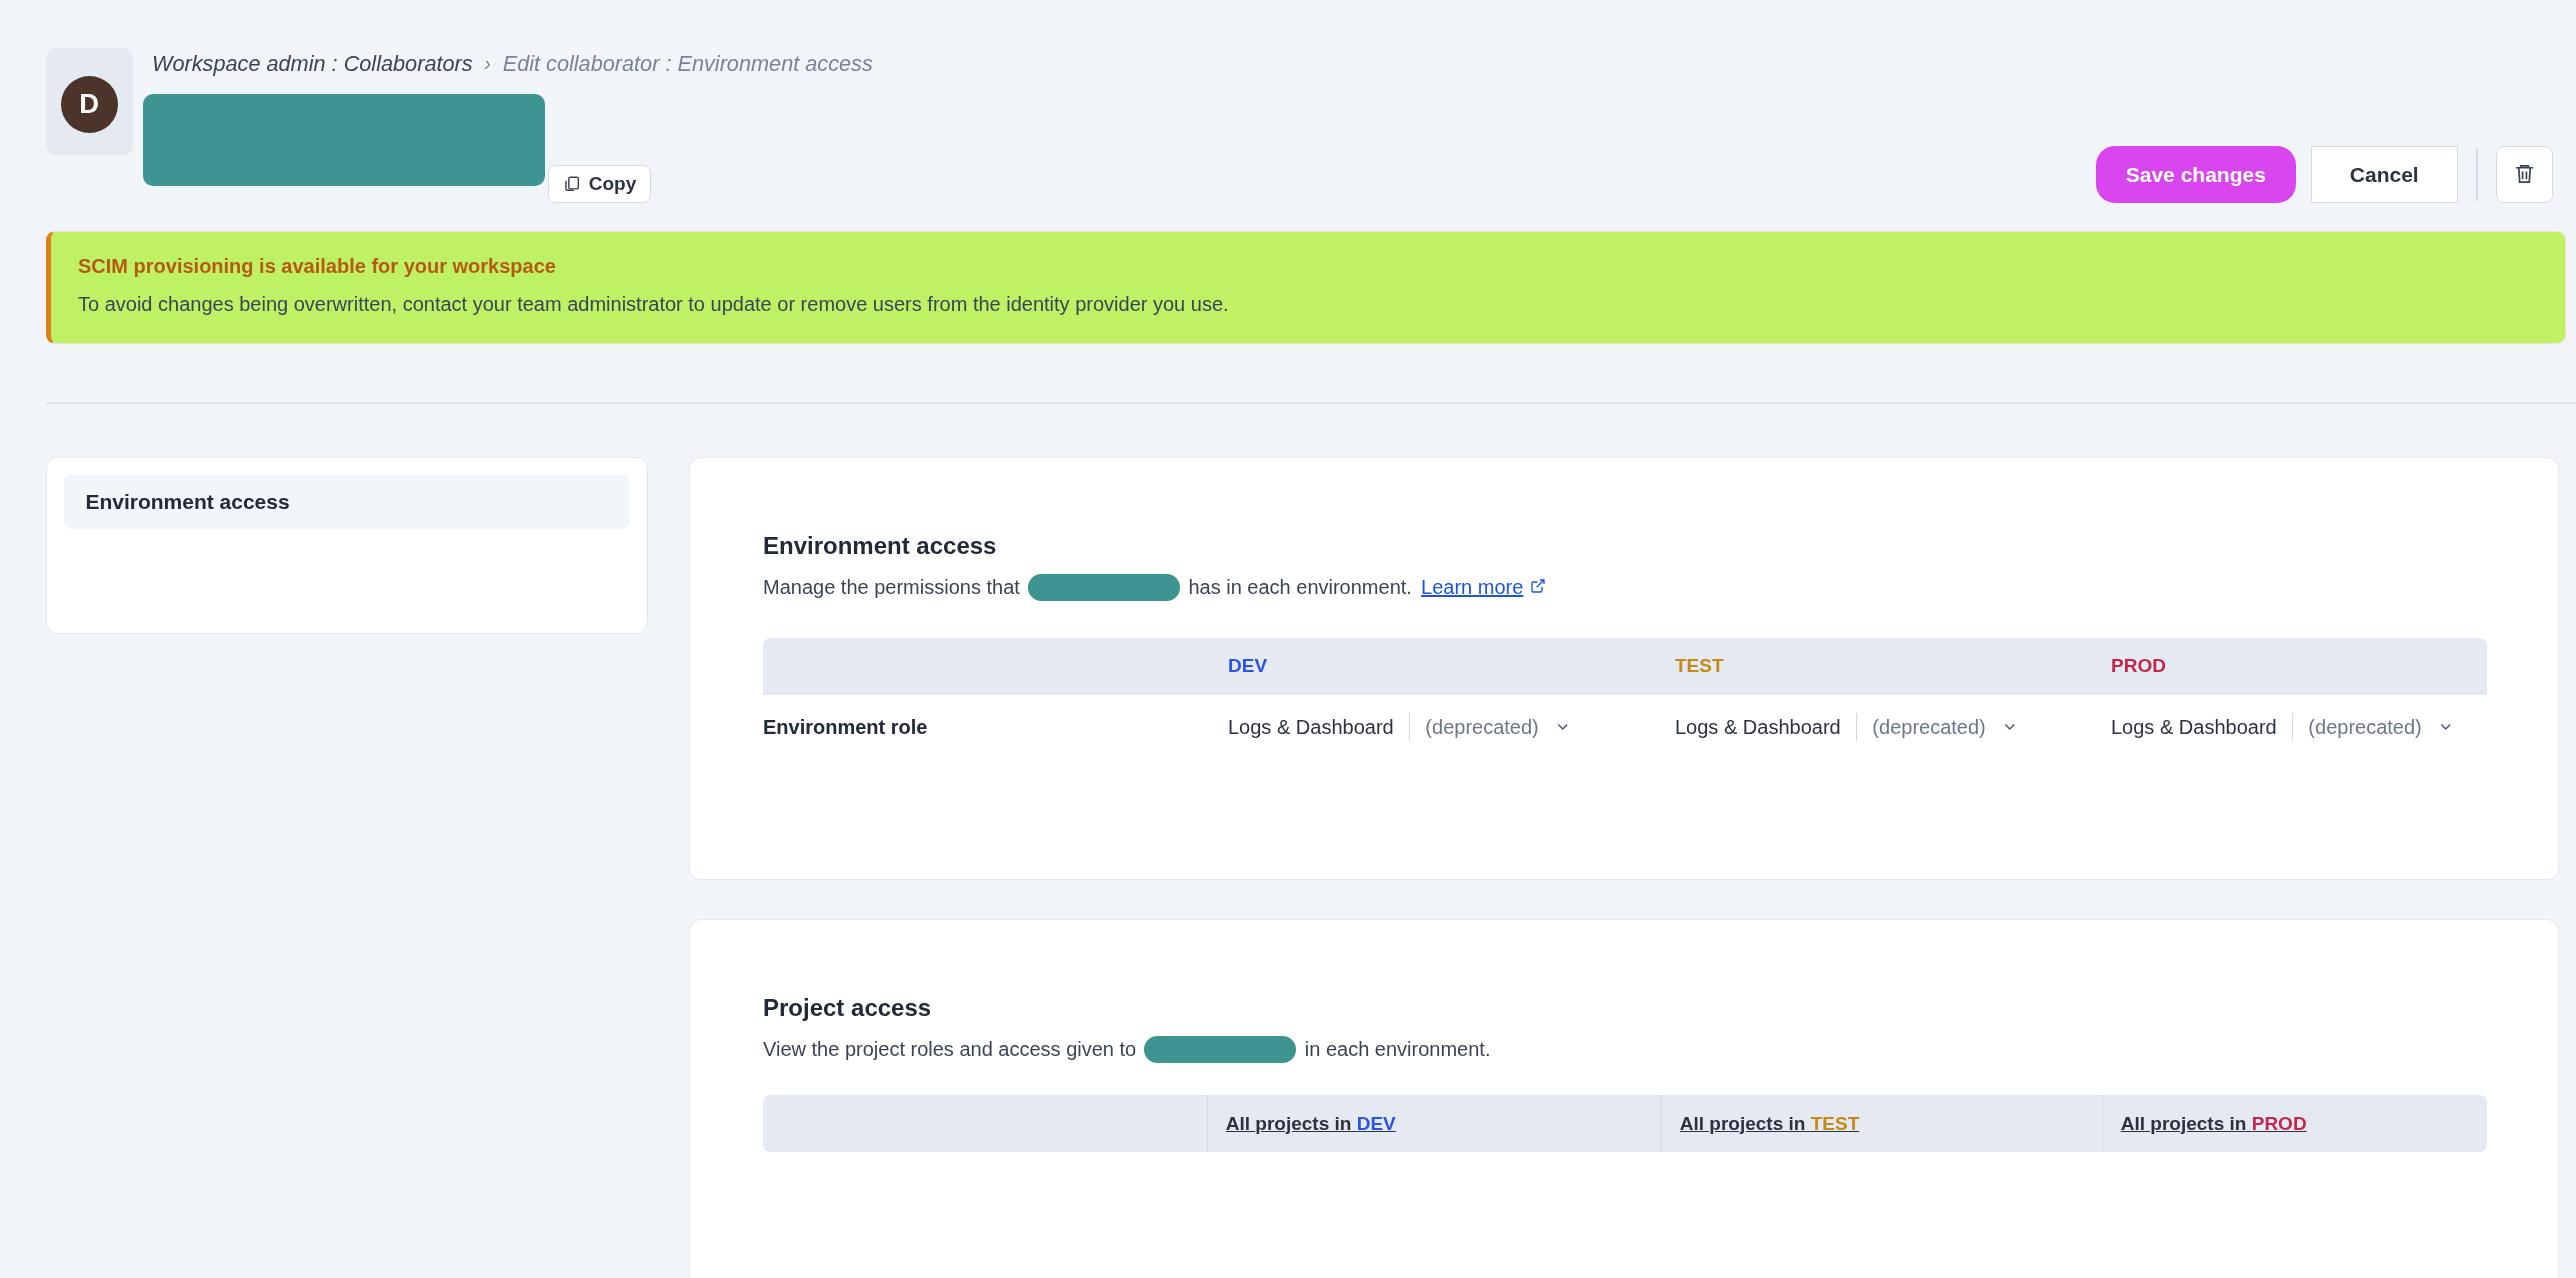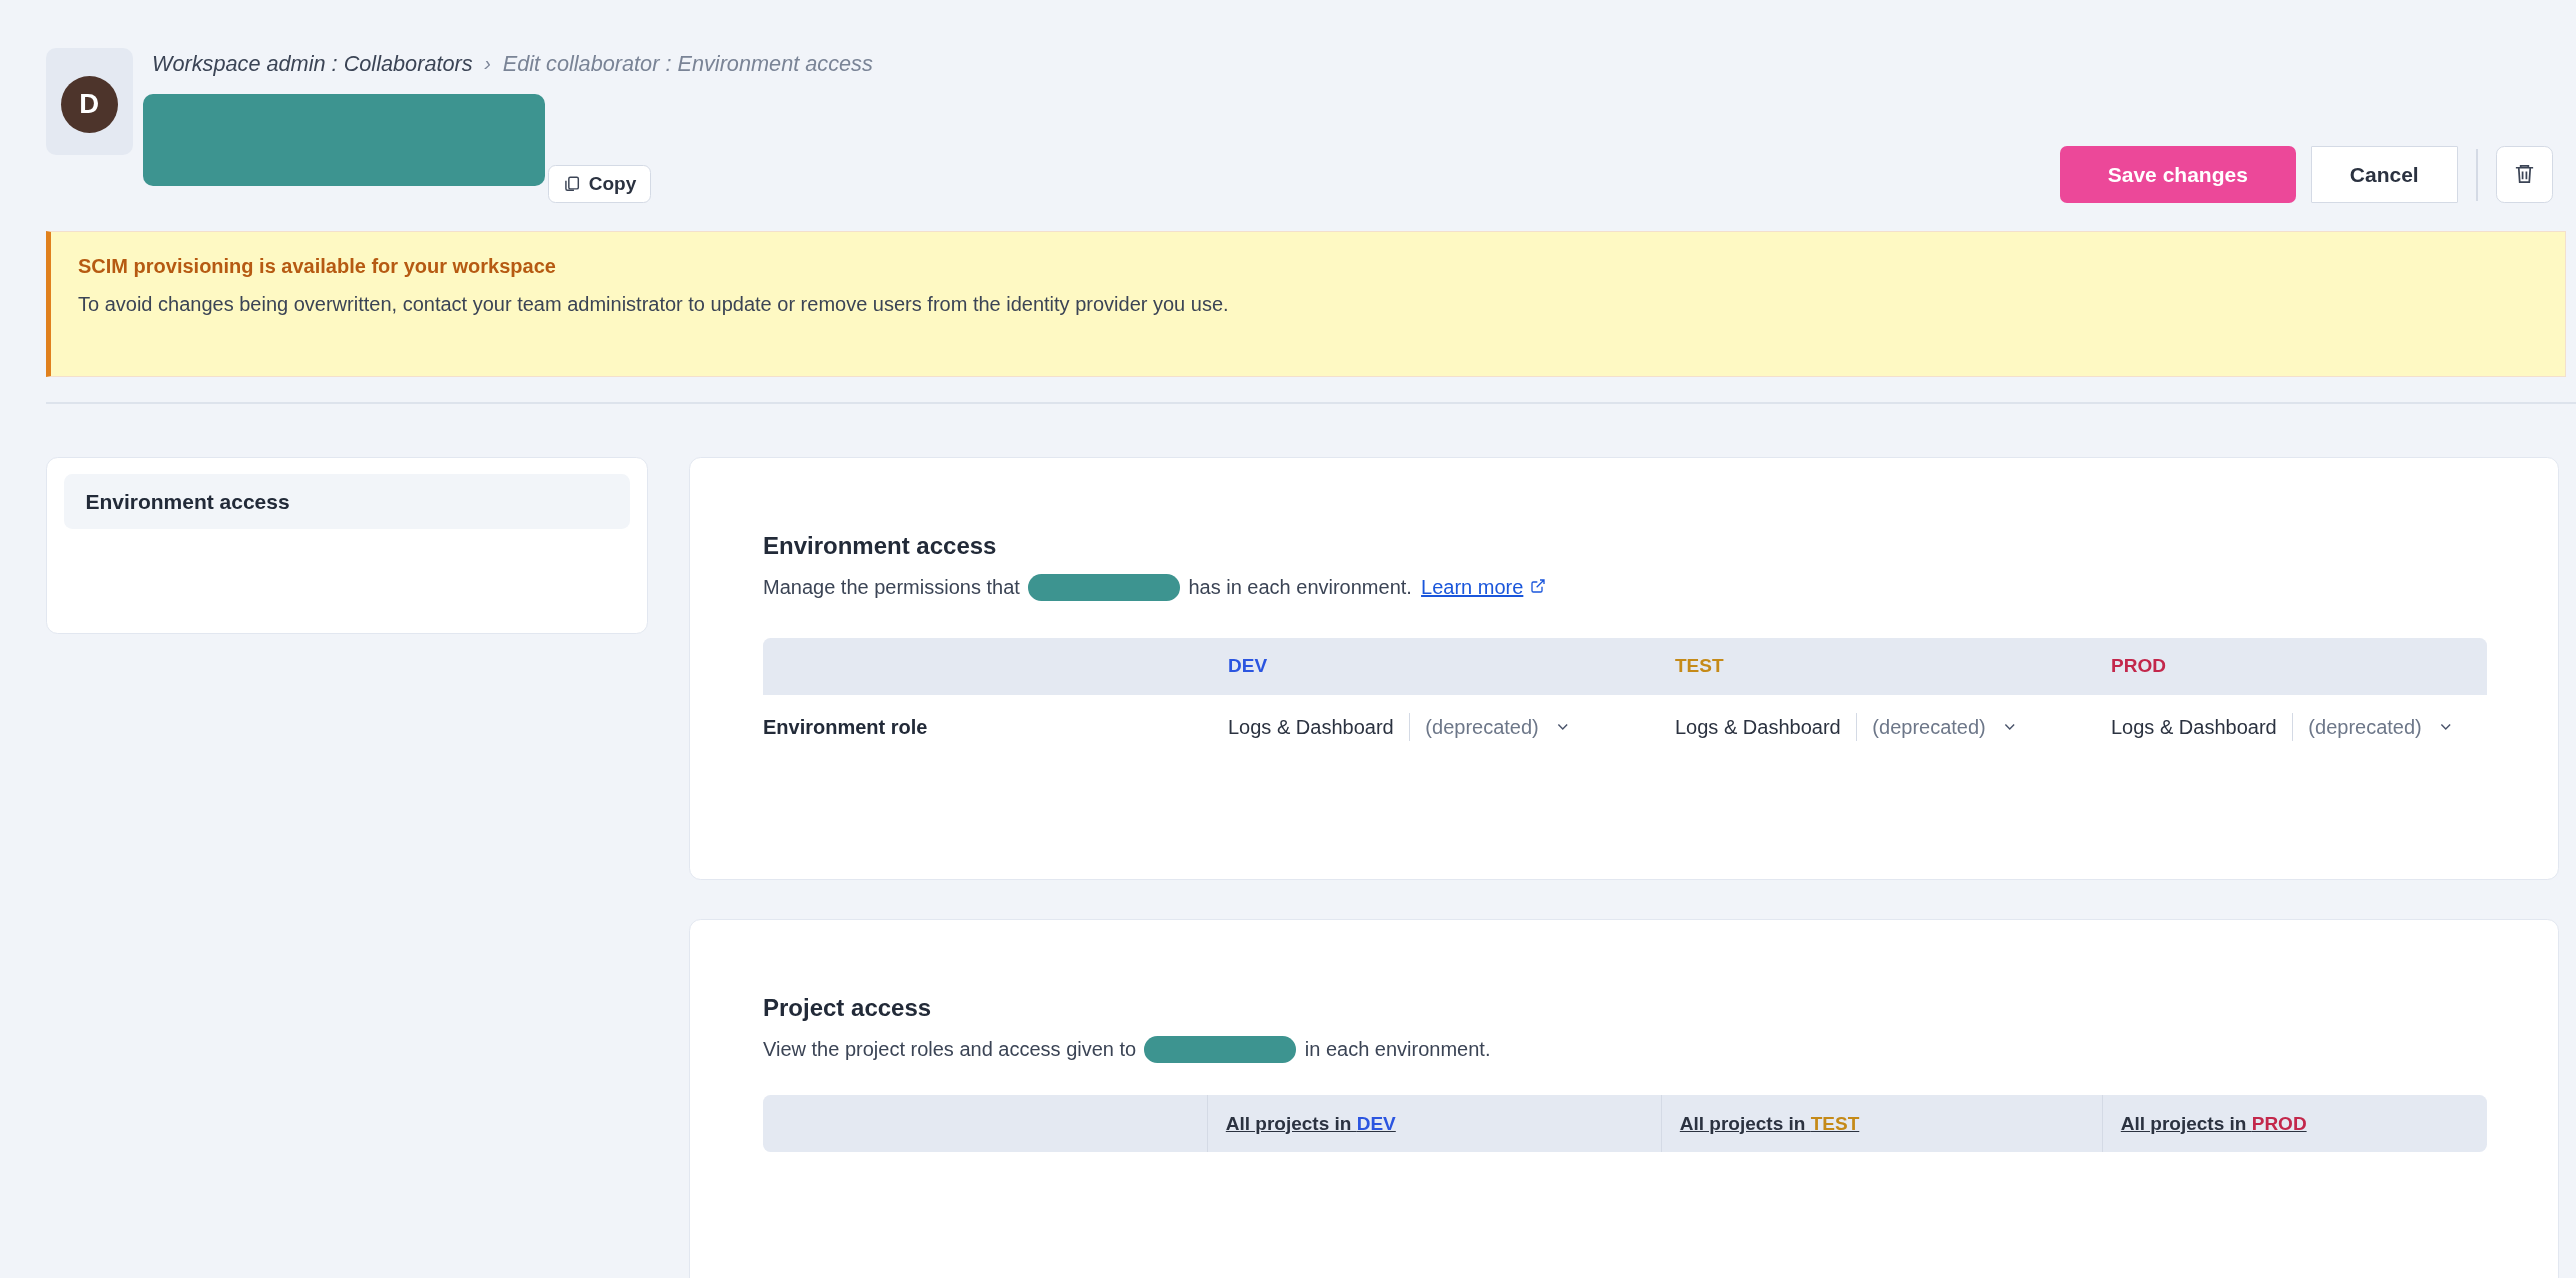--- a/index.html
+++ b/index.html
@@ -90,25 +90,25 @@
   .header-actions {
     position: absolute;
     right: 23px;
     top: 146px;
     display: flex;
     align-items: center;
     gap: 0;
   }
   .btn-save {
     height: 57px;
-    padding: 0 48px;
-    background: #ec4899;
+    padding: 0 30px;
+    background: #d946ef;
     color: #ffffff;
     border: none;
-    border-radius: 7px;
+    border-radius: 19px;
     font-size: 21px;
     font-weight: bold;
     font-family: inherit;
     cursor: pointer;
   }
   .btn-cancel {
     height: 57px;
     padding: 0 38px;
     margin-left: 15px;
     background: #ffffff;
@@ -137,25 +137,25 @@
     justify-content: center;
     cursor: pointer;
   }
 
   
   .banner {
     position: absolute;
     left: 46px;
     top: 231px;
     right: 10px;
-    height: 146px;
-    background: #fef9c3;
+    height: 113px;
+    background: #bef264;
     border: 0.8px solid #f3e0cd;
     border-left: 5.8px solid #e0801d;
-    border-radius: 0;
+    border-radius: 9px;
     padding: 21.7px 27px;
   }
   .banner-title {
     font-size: 20px;
     font-weight: bold;
     color: #b65a12;
     line-height: 25px;
   }
   .banner-body {
     margin-top: 13.3px;

